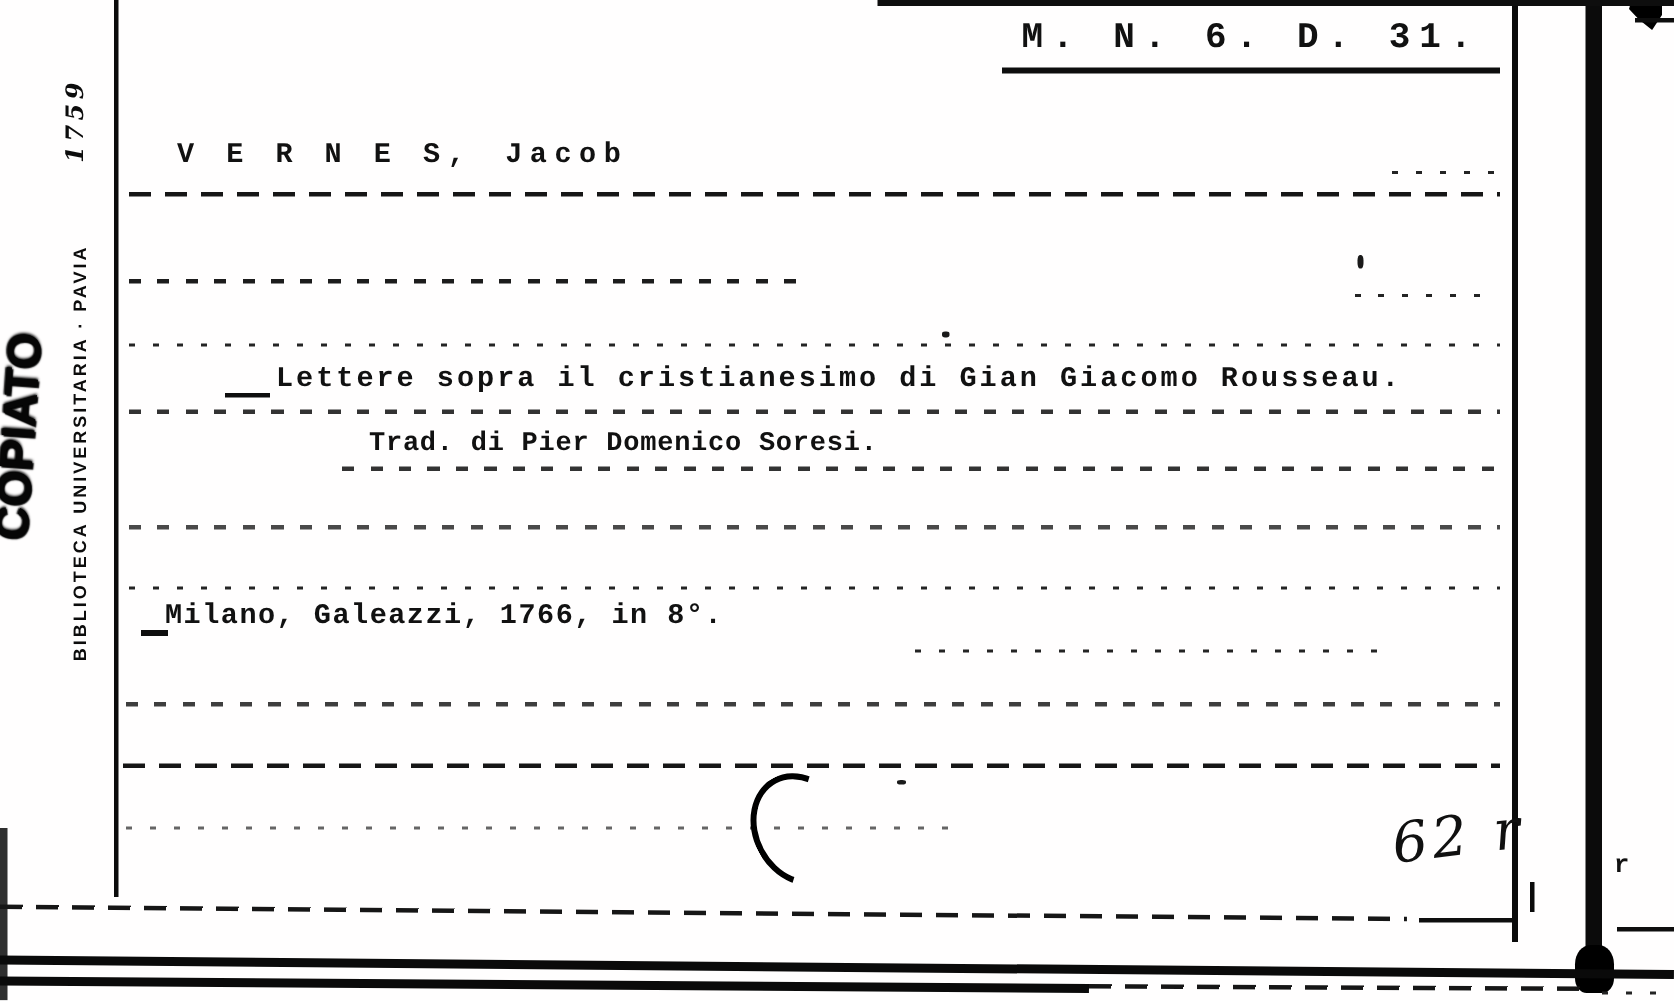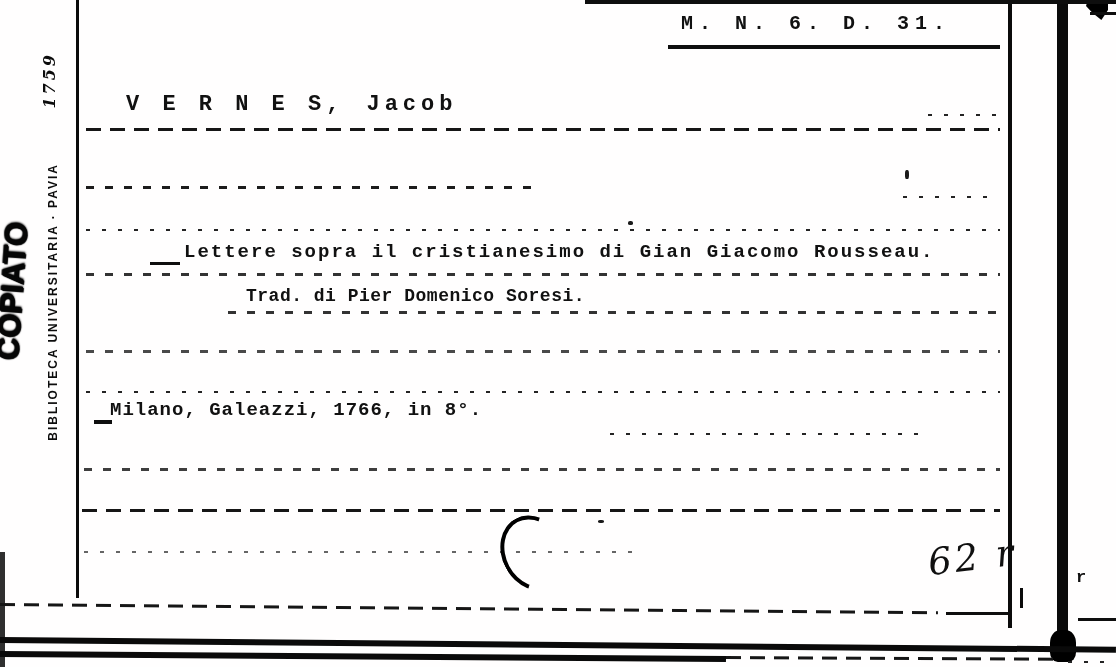--- a/index.html
+++ b/index.html
@@ -12,22 +12,22 @@
   .rl{position:absolute;height:3px;}
   .solid{background:#0e0e0e;}
   .dash{background:repeating-linear-gradient(90deg,#161616 0 15px,rgba(0,0,0,0) 15px 24px);}
   .dash2{background:repeating-linear-gradient(90deg,#1c1c1c 0 8px,rgba(0,0,0,0) 8px 19px);}
   .dots{height:2px;background:repeating-linear-gradient(90deg,#242424 0 4px,rgba(0,0,0,0) 4px 16px);}
   .thick{height:6px;background:#0a0a0a;}
   .vl{position:absolute;background:#0b0b0b;}
   .tilt{transform-origin:left center;}
   
   .tw{position:absolute;font-weight:bold;white-space:nowrap;}
-  .callnum{left:681px;top:12px;font-size:20px;letter-spacing:6px;}
-  .author{left:126px;top:92px;font-size:22px;}
+  .callnum{left:681px;top:12px;font-size:24px;letter-spacing:6px;}
+  .author{left:118px;top:92px;font-size:19px;}
   .surname{letter-spacing:5px;}
   .forename{margin-left:22px;letter-spacing:5px;}
   .title1{left:184px;top:241px;font-size:19px;letter-spacing:2px;font-weight:bold;}
   .title2{left:246px;top:286px;font-size:18px;letter-spacing:0.5px;font-weight:bold;}
   .imprint{left:110px;top:399px;font-size:19px;letter-spacing:1px;font-weight:bold;font-family:Liberation Mono, monospace;}
   .edge-r{left:1076px;top:568px;font-size:17px;}
   
   .hand{position:absolute;font-family:"DejaVu Serif",serif;font-style:italic;color:#101010;}
   .folio{left:928px;top:536px;font-size:37px;letter-spacing:3px;transform:rotate(-7deg);}
   

